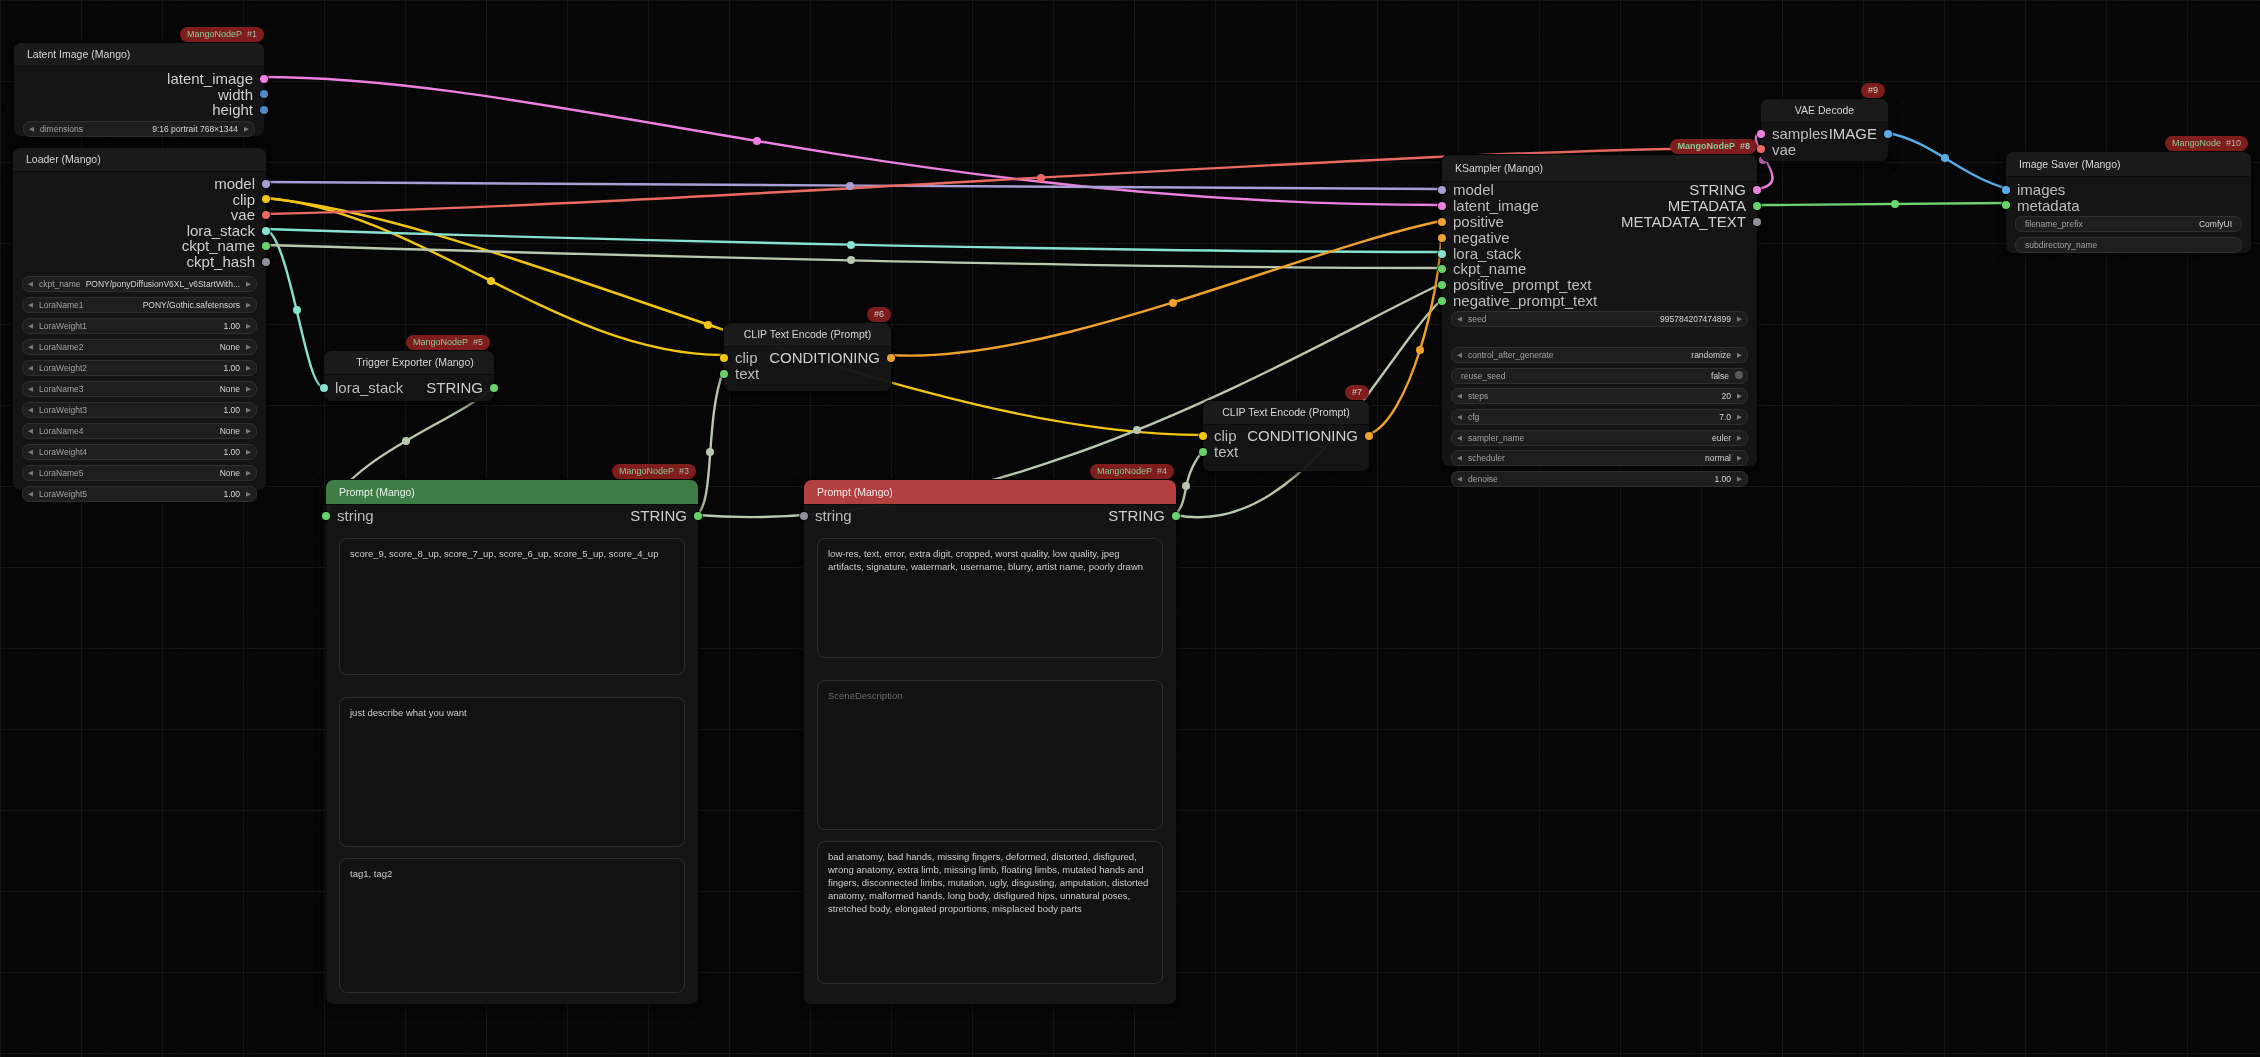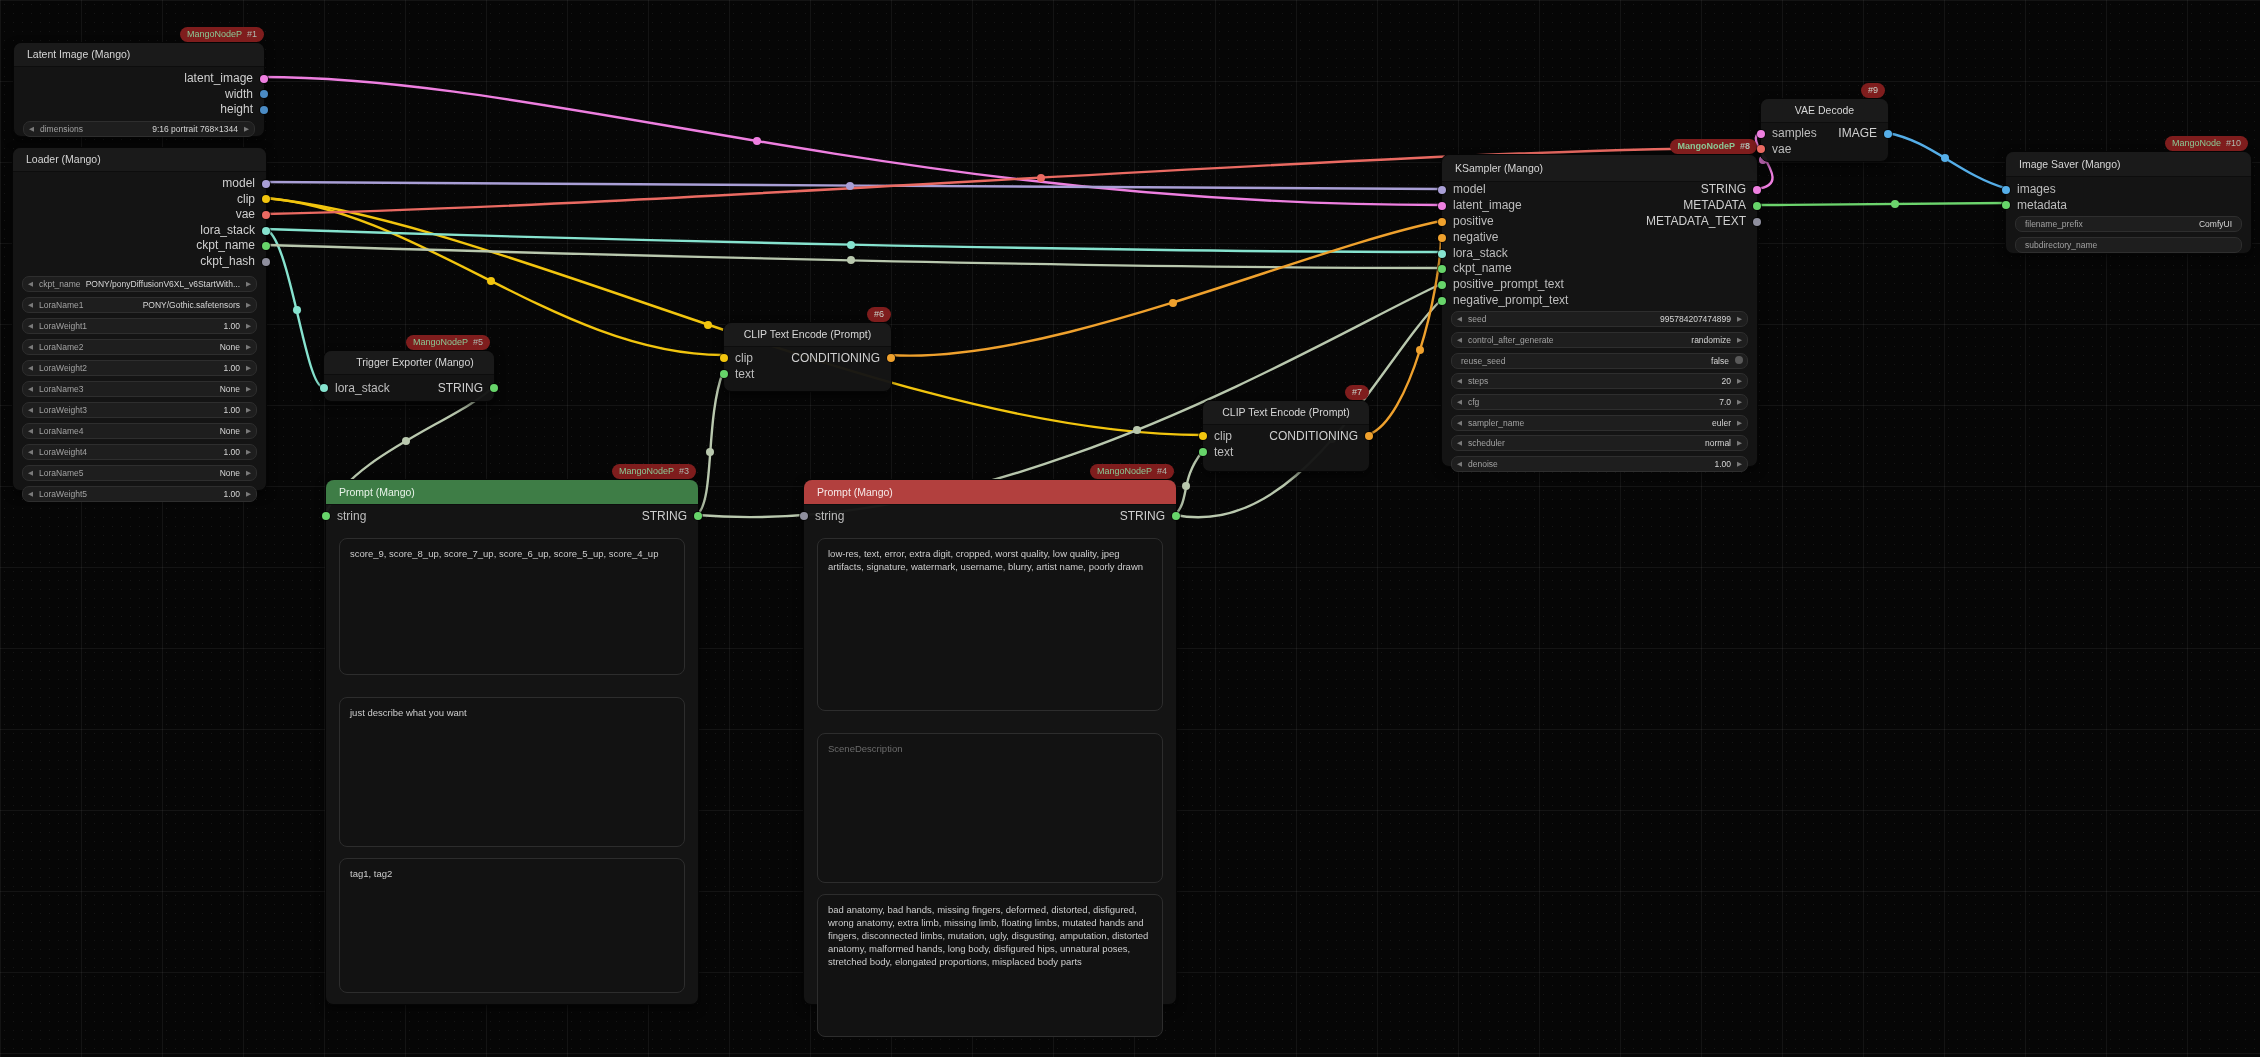--- a/index.html
+++ b/index.html
@@ -14,21 +14,21 @@
   #wires{position:absolute;left:0;top:0;z-index:1;}
   .node{position:absolute;z-index:2;background:rgba(21,21,21,0.97);
     border:1px solid #050505;border-radius:8px;
     box-shadow:0 4px 10px rgba(0,0,0,0.55);color:#c8c8c8;}
   .nhead{height:23px;line-height:23px;padding-left:13px;font-size:10.5px;color:#d6d6d6;
     background:#1a1a1a;border-radius:8px 8px 0 0;border-bottom:1px solid #0d0d0d;
     white-space:nowrap;overflow:hidden;}
   .nhead.green{background:#3e7d46;color:#e8f3e9;height:24px;line-height:24px;}
   .nhead.red{background:#b2403e;color:#f6e8e7;height:24px;line-height:24px;}
   .nbody{position:relative;}
-  .prow{position:relative;height:15.6px;line-height:15.6px;font-size:12px;}
+  .prow{position:relative;height:15.6px;line-height:15.6px;font-size:15px;}
   .plab.in{position:absolute;left:11px;color:#bdbdbd;white-space:nowrap;}
   .plab.out{position:absolute;right:11px;color:#cfcfcf;white-space:nowrap;}
   .dot{position:absolute;width:8px;height:8px;border-radius:50%;top:50%;
     transform:translateY(-50%);box-shadow:0 0 0 1px rgba(0,0,0,0.6);}
   .dot.in{left:-4px;} .dot.out{right:-4px;}
   .widget{position:relative;height:14px;line-height:14px;margin:0 9px 5px;
     background:#1e1e1e;border:1px solid #2e2e2e;border-radius:7px;
     font-size:8.5px;overflow:hidden;white-space:nowrap;}
   .widget .wl{position:absolute;left:16px;color:#a2a2a2;}
   .widget .wv{position:absolute;right:16px;color:#d6d6d6;}
@@ -262,21 +262,21 @@
 <div class="node" style="left:803px;top:479px;width:372px;height:524px;">
   <div class="badge" style="right:2px;"><span class="bl">MangoNodeP</span><span class="bn">#4</span></div>
   <div class="nhead red"><span>Prompt (Mango)</span></div>
   <div class="nbody" style="padding-top:3px;">
     <div class="prow" style="height:16px;line-height:16px;">
       <span class="dot in" style="background:#8f8f9e;"></span>
       <span class="plab in">string</span>
       <span class="plab out">STRING</span>
       <span class="dot out" style="background:#67d46a;"></span>
     </div>
-    <div class="tbox" style="margin-top:14px;height:173px;">low-res, text, error, extra digit, cropped, worst quality, low quality, jpeg artifacts, signature, watermark, username, blurry, artist name, poorly drawn</div>
+    <div class="tbox" style="margin-top:14px;height:120px;">low-res, text, error, extra digit, cropped, worst quality, low quality, jpeg artifacts, signature, watermark, username, blurry, artist name, poorly drawn</div>
     <div class="tbox ph" style="margin-top:22px;height:150px;">SceneDescription</div>
     <div class="tbox" style="margin-top:11px;height:143px;">bad anatomy, bad hands, missing fingers, deformed, distorted, disfigured, wrong anatomy, extra limb, missing limb, floating limbs, mutated hands and fingers, disconnected limbs, mutation, ugly, disgusting, amputation, distorted anatomy, malformed hands, long body, disfigured hips, unnatural poses, stretched body, elongated proportions, misplaced body parts</div>
   </div>
 </div>
 
 <div class="node" style="left:1441px;top:154px;width:315px;height:311px;">
   <div class="badge" style="right:0;font-weight:bold;"><span class="bl">MangoNodeP</span><span class="bn">#8</span></div>
   <div class="nhead" style="height:26px;line-height:26px;"><span>KSampler (Mango)</span></div>
   <div class="nbody">
     <div class="prow" style="height:15.9px;line-height:15.9px;">
@@ -311,21 +311,21 @@
     </div>
     <div class="prow" style="height:15.9px;line-height:15.9px;">
       <span class="dot in" style="background:#67d46a;"></span>
       <span class="plab in">positive_prompt_text</span>
     </div>
     <div class="prow" style="height:15.9px;line-height:15.9px;">
       <span class="dot in" style="background:#67d46a;"></span>
       <span class="plab in">negative_prompt_text</span>
     </div>
     <div style="padding-top:2px;">
-      <div class="widget" style="margin-bottom:5px;">
+      <div class="widget" style="margin-bottom:20px;">
             <span class="wl">seed</span>
             <span class="wv">995784207474899</span>
           </div>
       <div class="widget" style="margin-bottom:4.6px;">
             <span class="wl">control_after_generate</span>
             <span class="wv">randomize</span>
           </div>
       <div class="widget noarr toggle" style="margin-bottom:4.6px;">
             <span class="wl">reuse_seed</span>
             <span class="wv">false</span>

